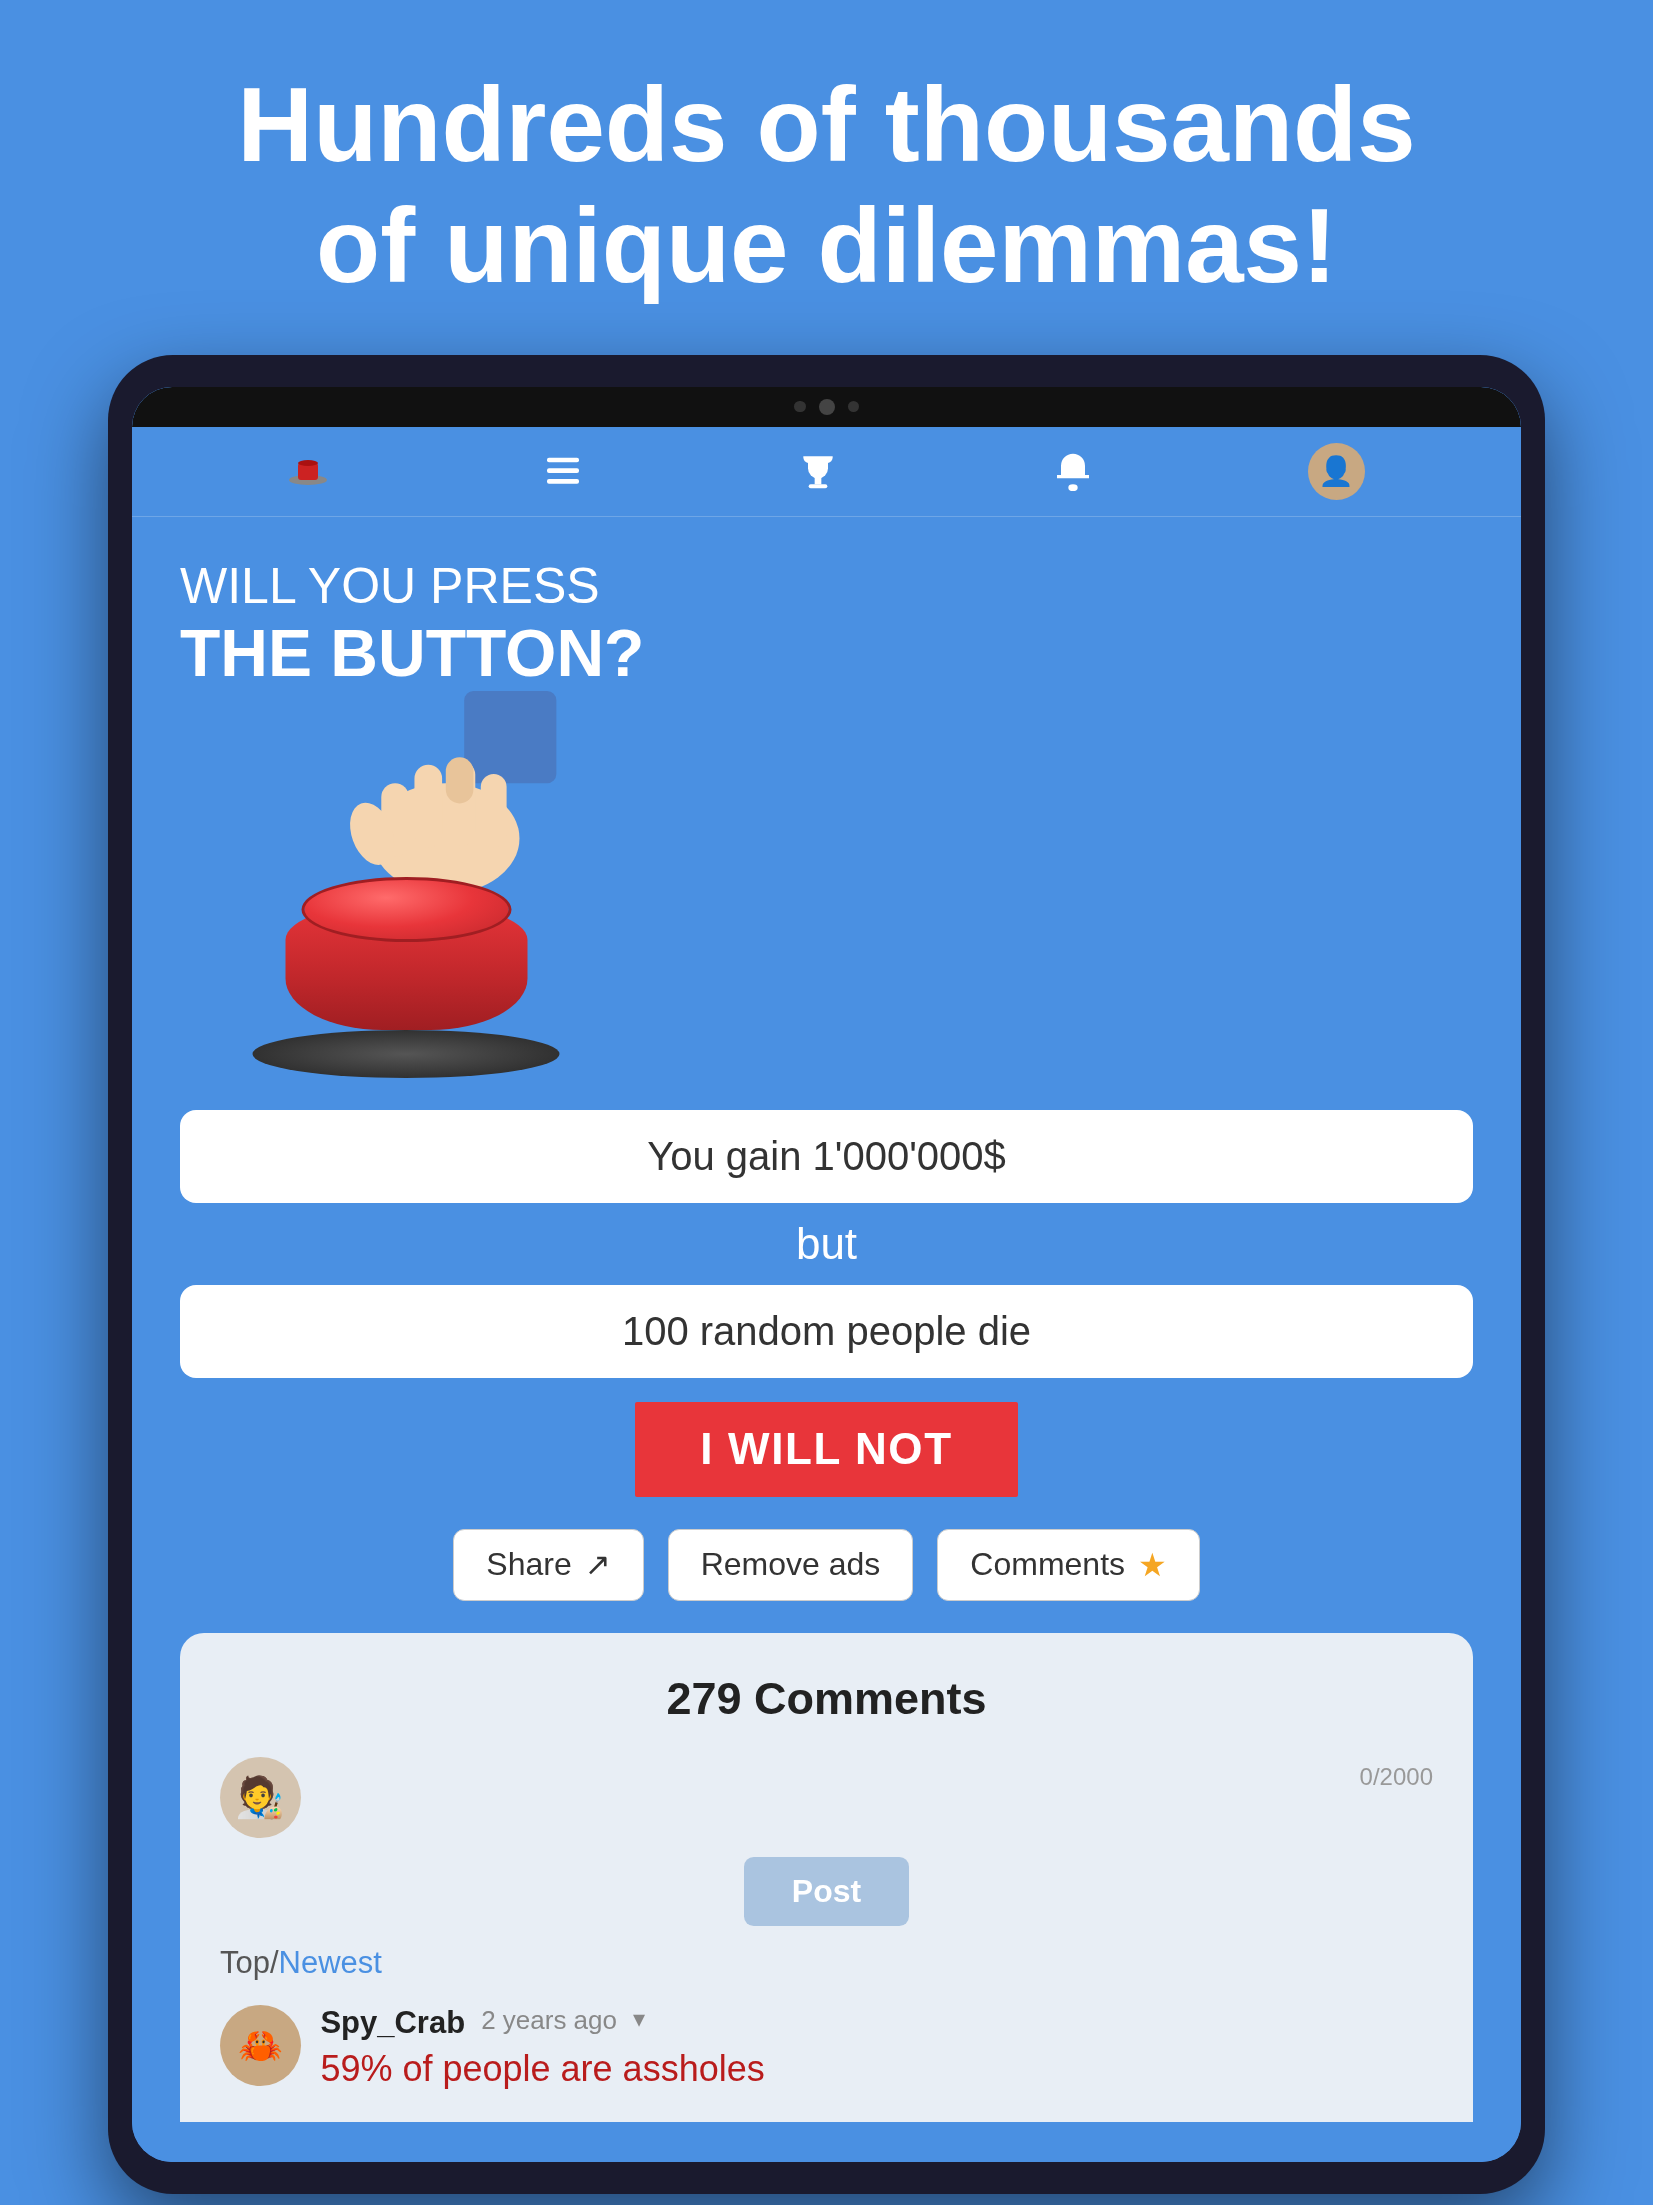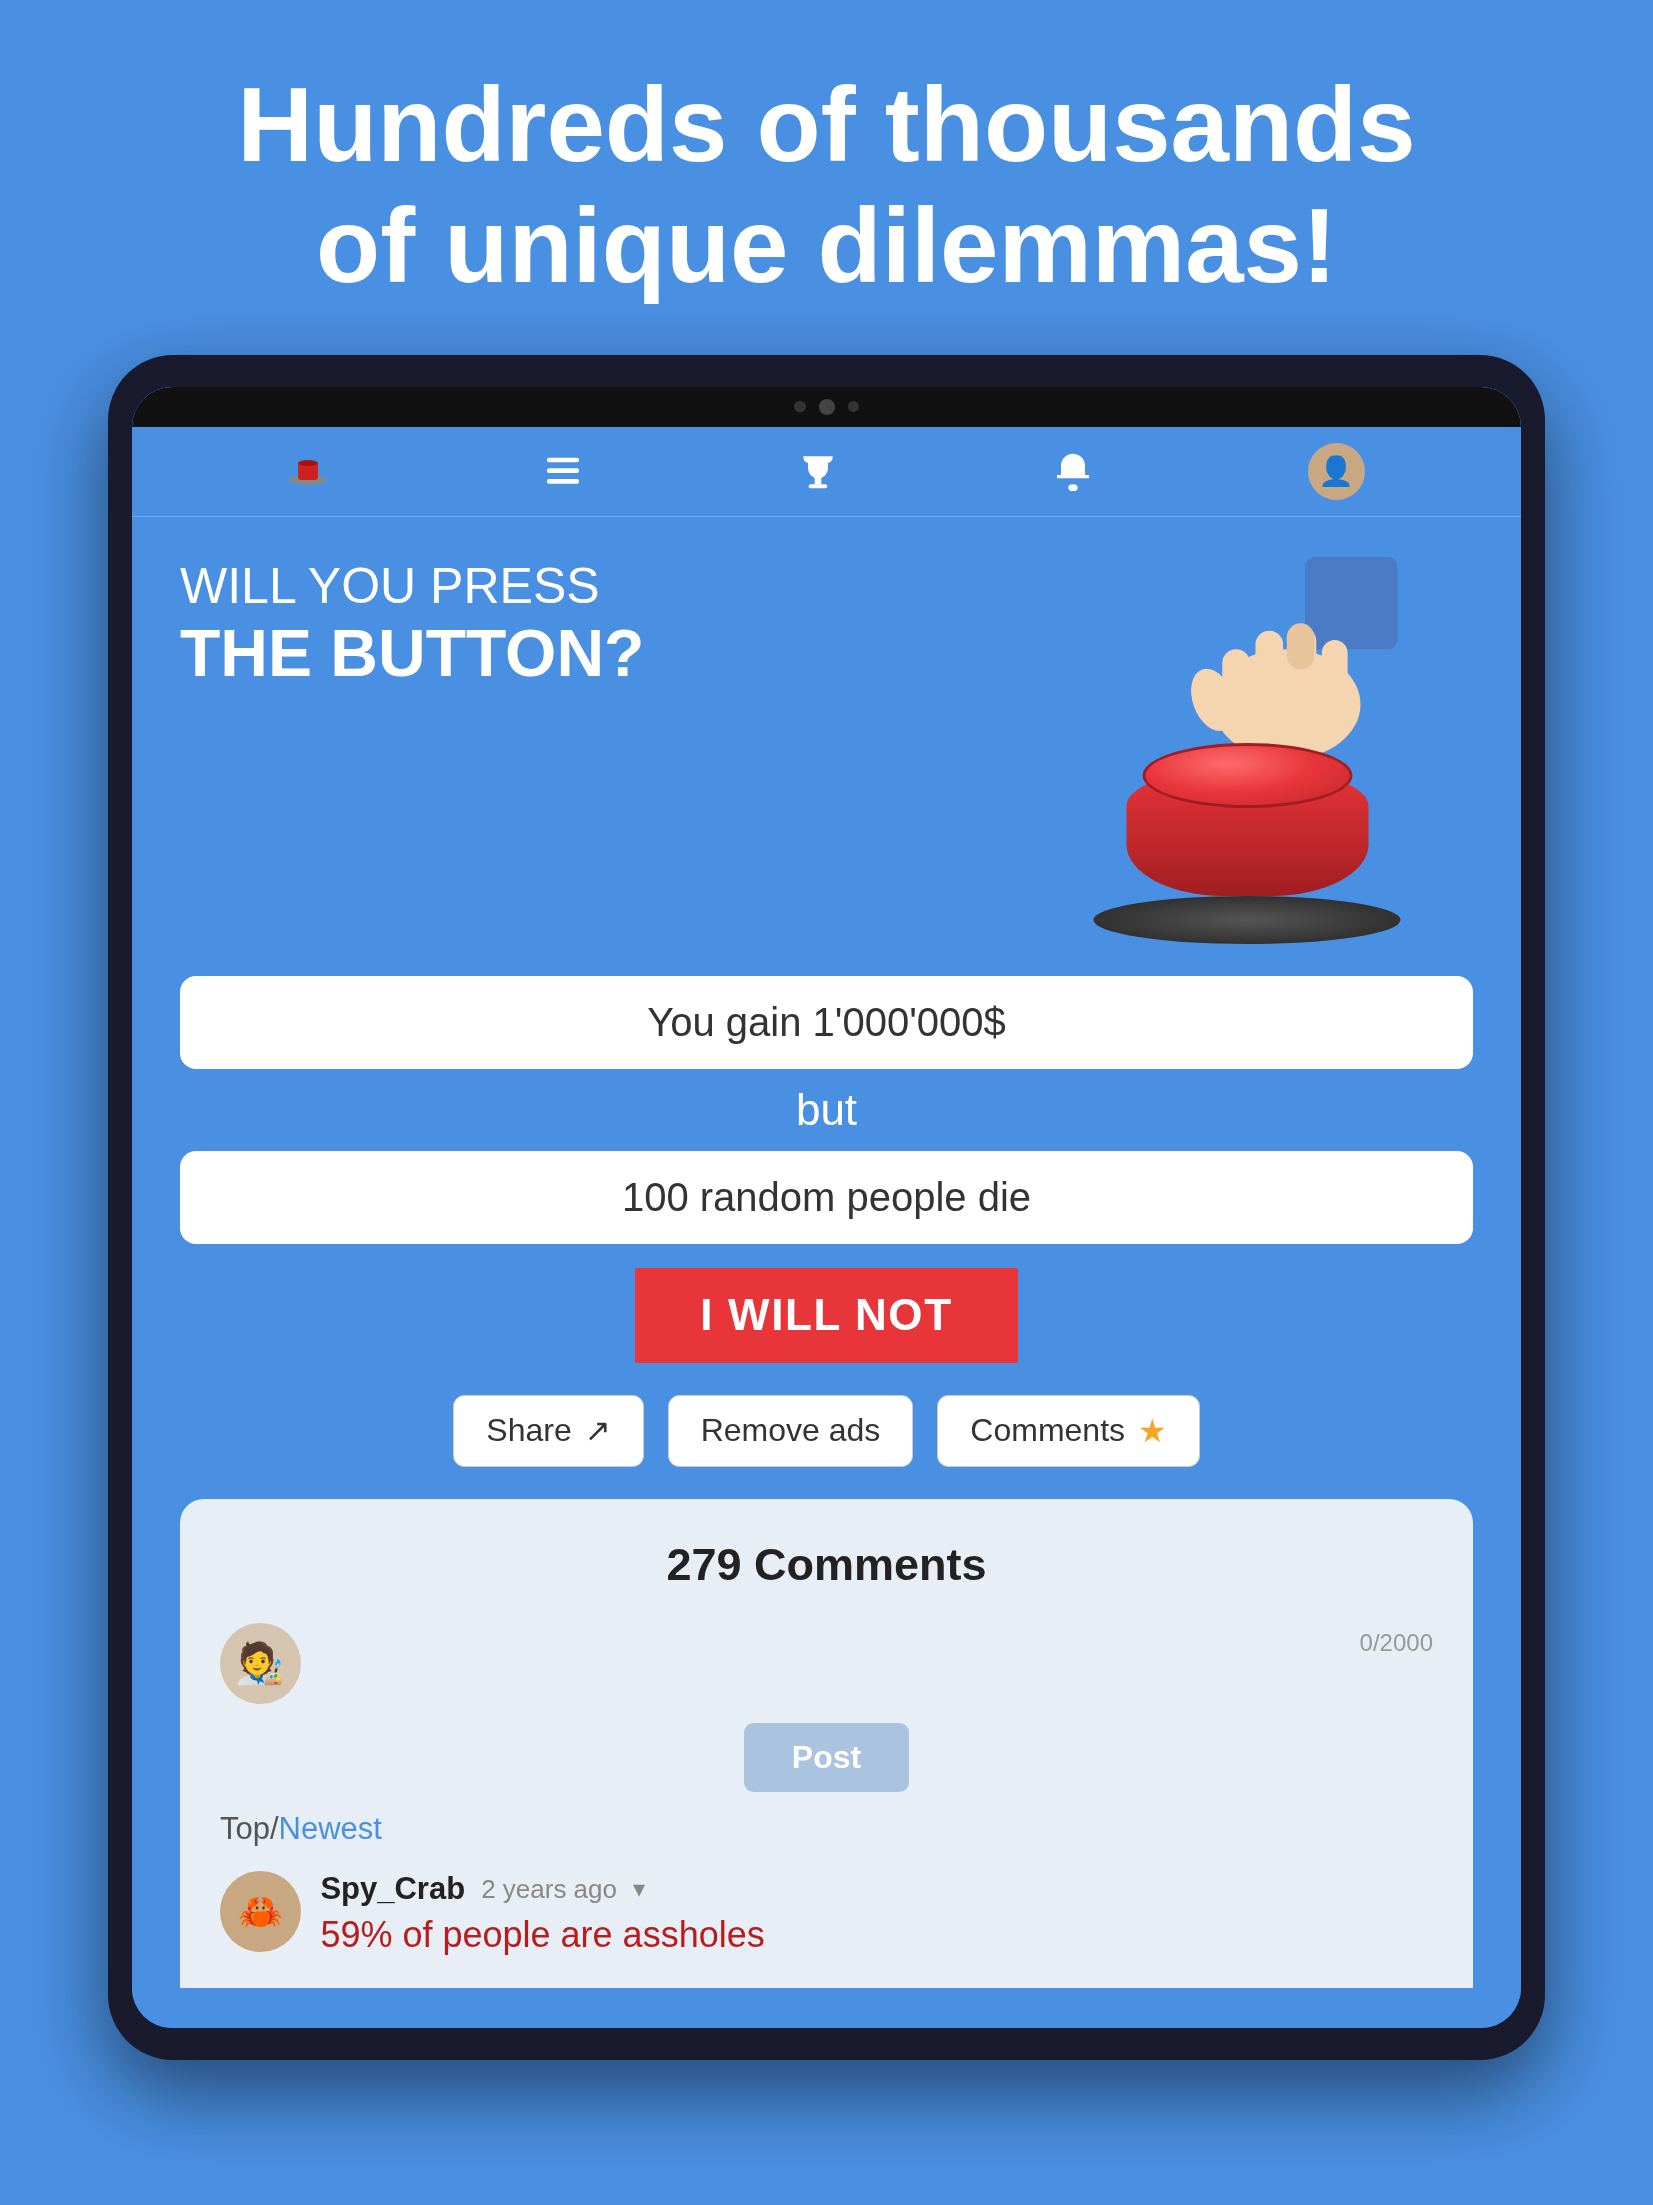--- a/index.html
+++ b/index.html
@@ -82,20 +82,21 @@
       padding: 40px 48px;
       background: #4a90e2;
     }
 
     
     .question-area {
       display: flex;
       align-items: flex-start;
       justify-content: space-between;
       margin-bottom: 32px;
+      flex-direction: column;
     }
     .question-text {
       color: white;
     }
     .question-text .will-you {
       font-size: 50px;
       font-weight: 500;
       display: block;
     }
     .question-text .the-button {
@@ -296,21 +297,20 @@
       border-radius: 50%;
       overflow: hidden;
       flex-shrink: 0;
       background: #e0c9b0;
     }
     .comment-body {
       flex: 1;
     }
     .comment-author-row {
       display: flex;
-      align-items: center;
       gap: 16px;
       margin-bottom: 6.5px;
     }
     .comment-author {
       font-size: 31px;
       font-weight: 700;
       color: #222;
     }
     .comment-time {
       font-size: 26px;

